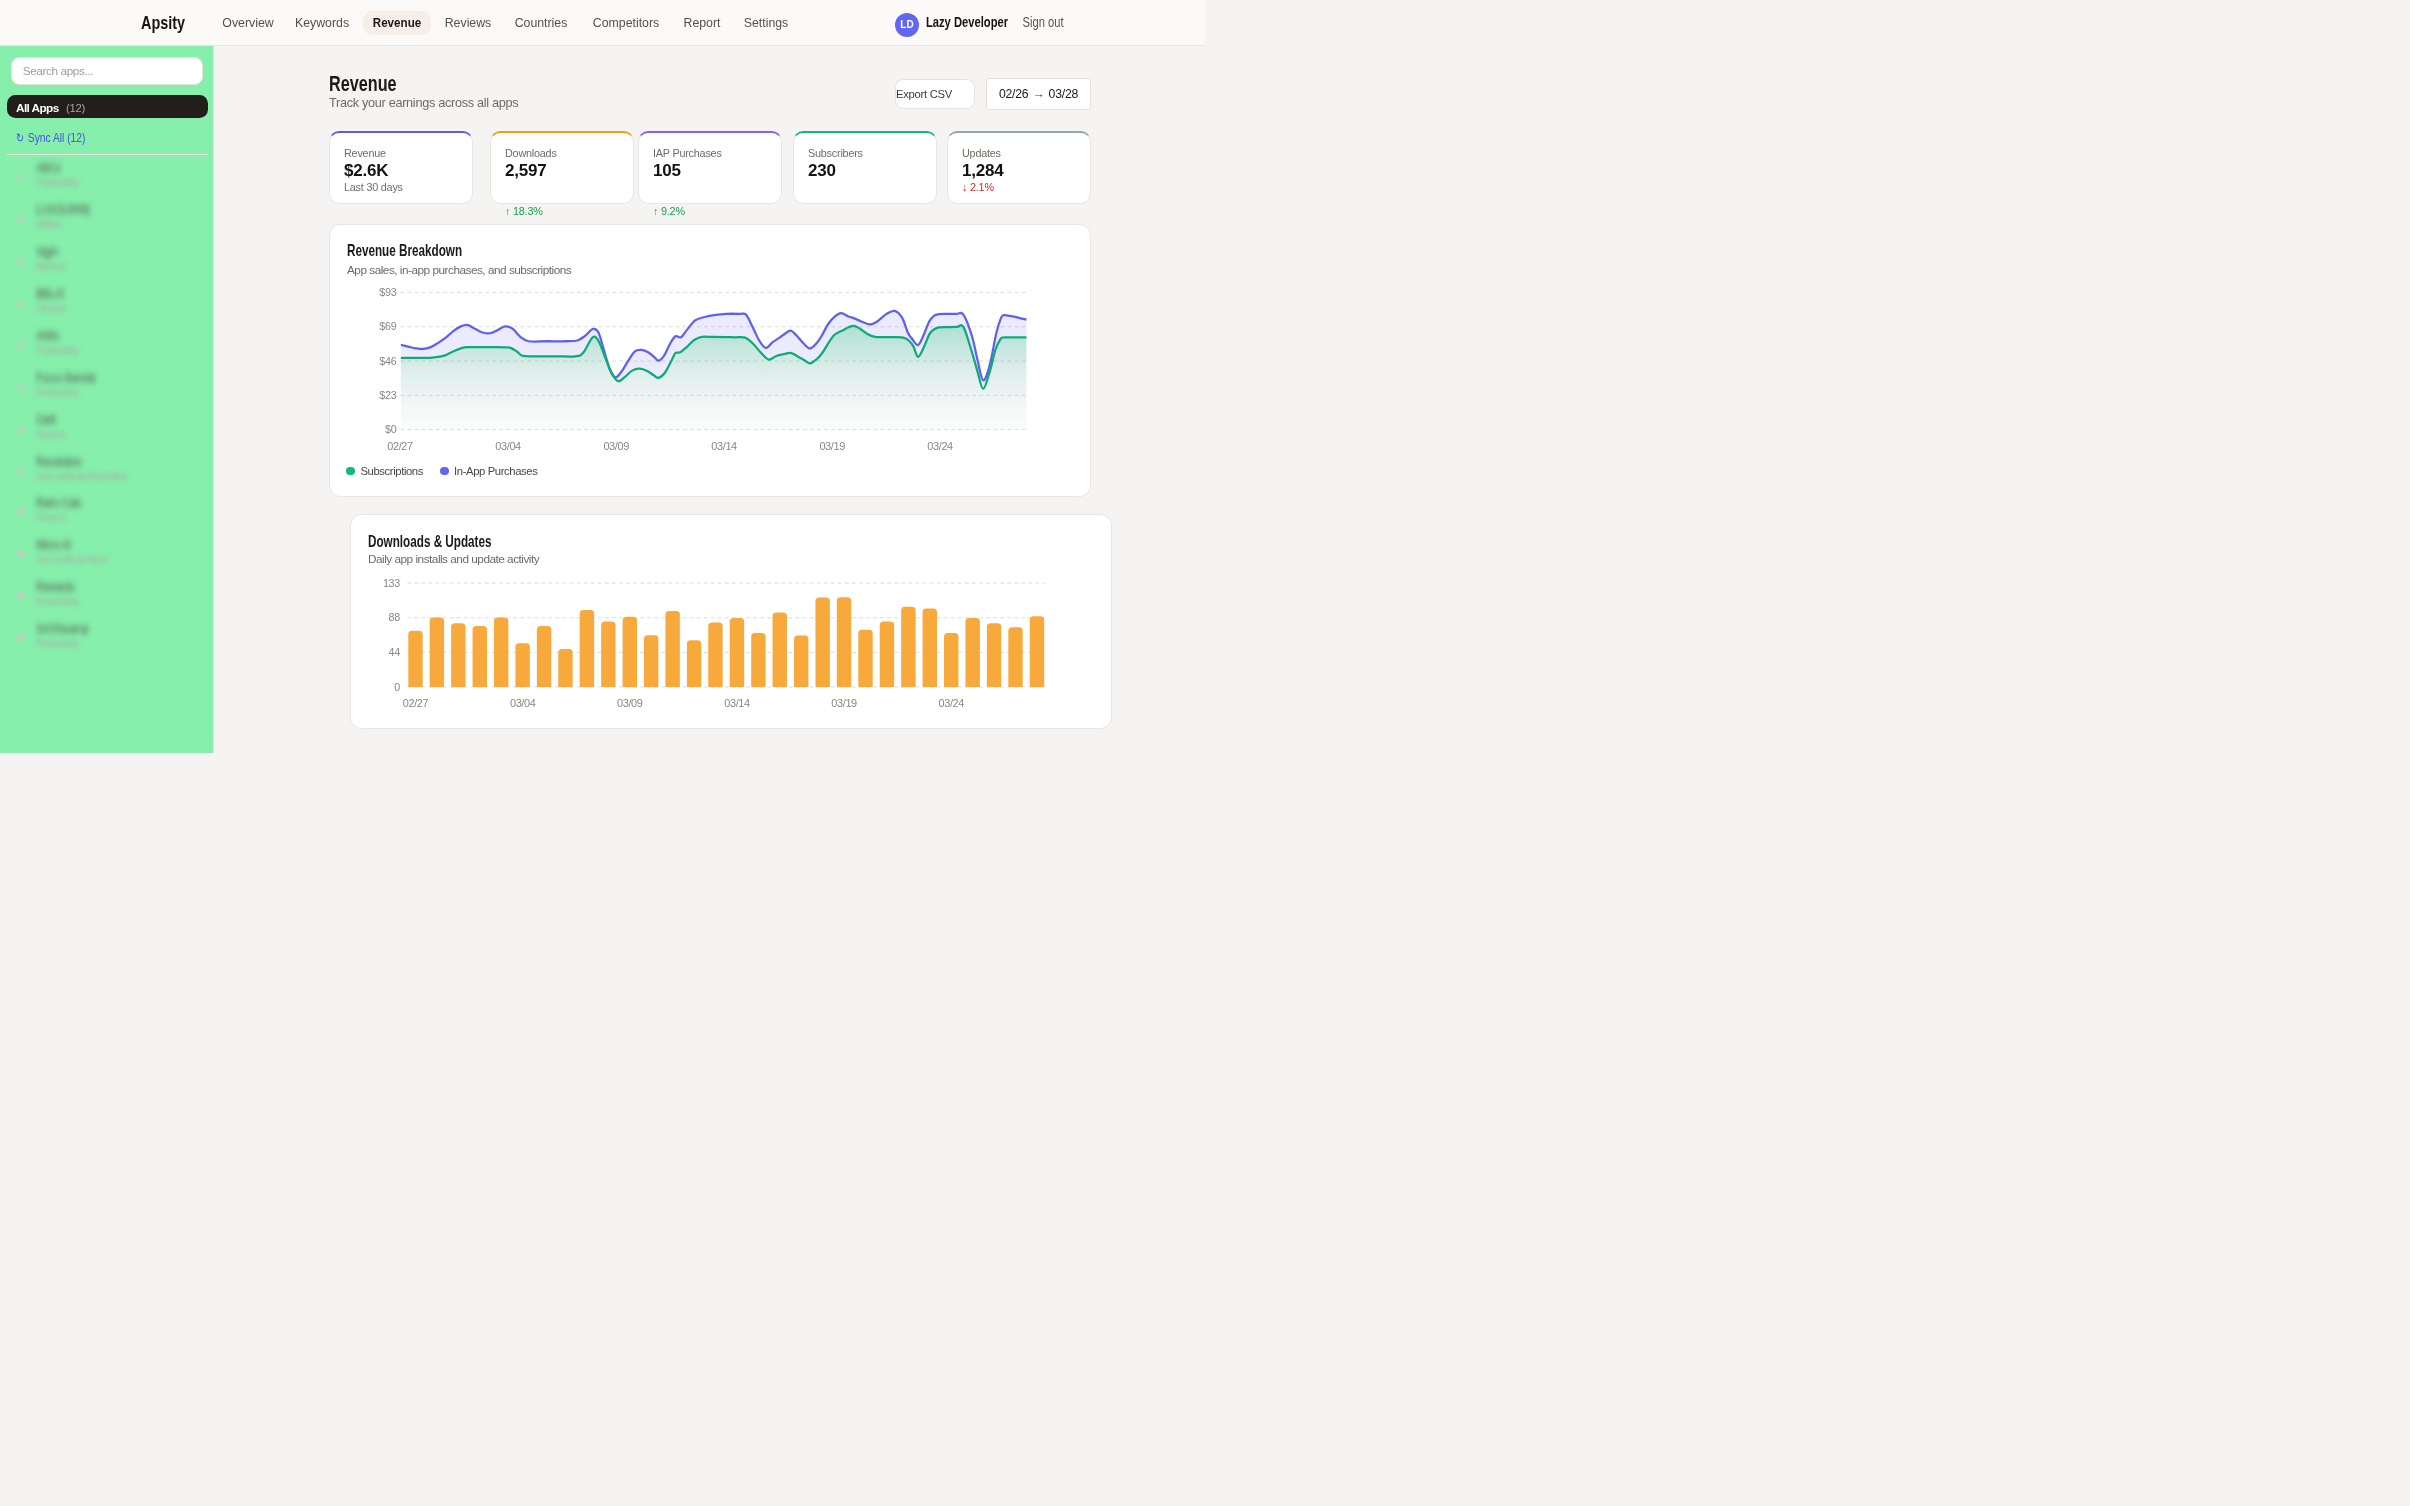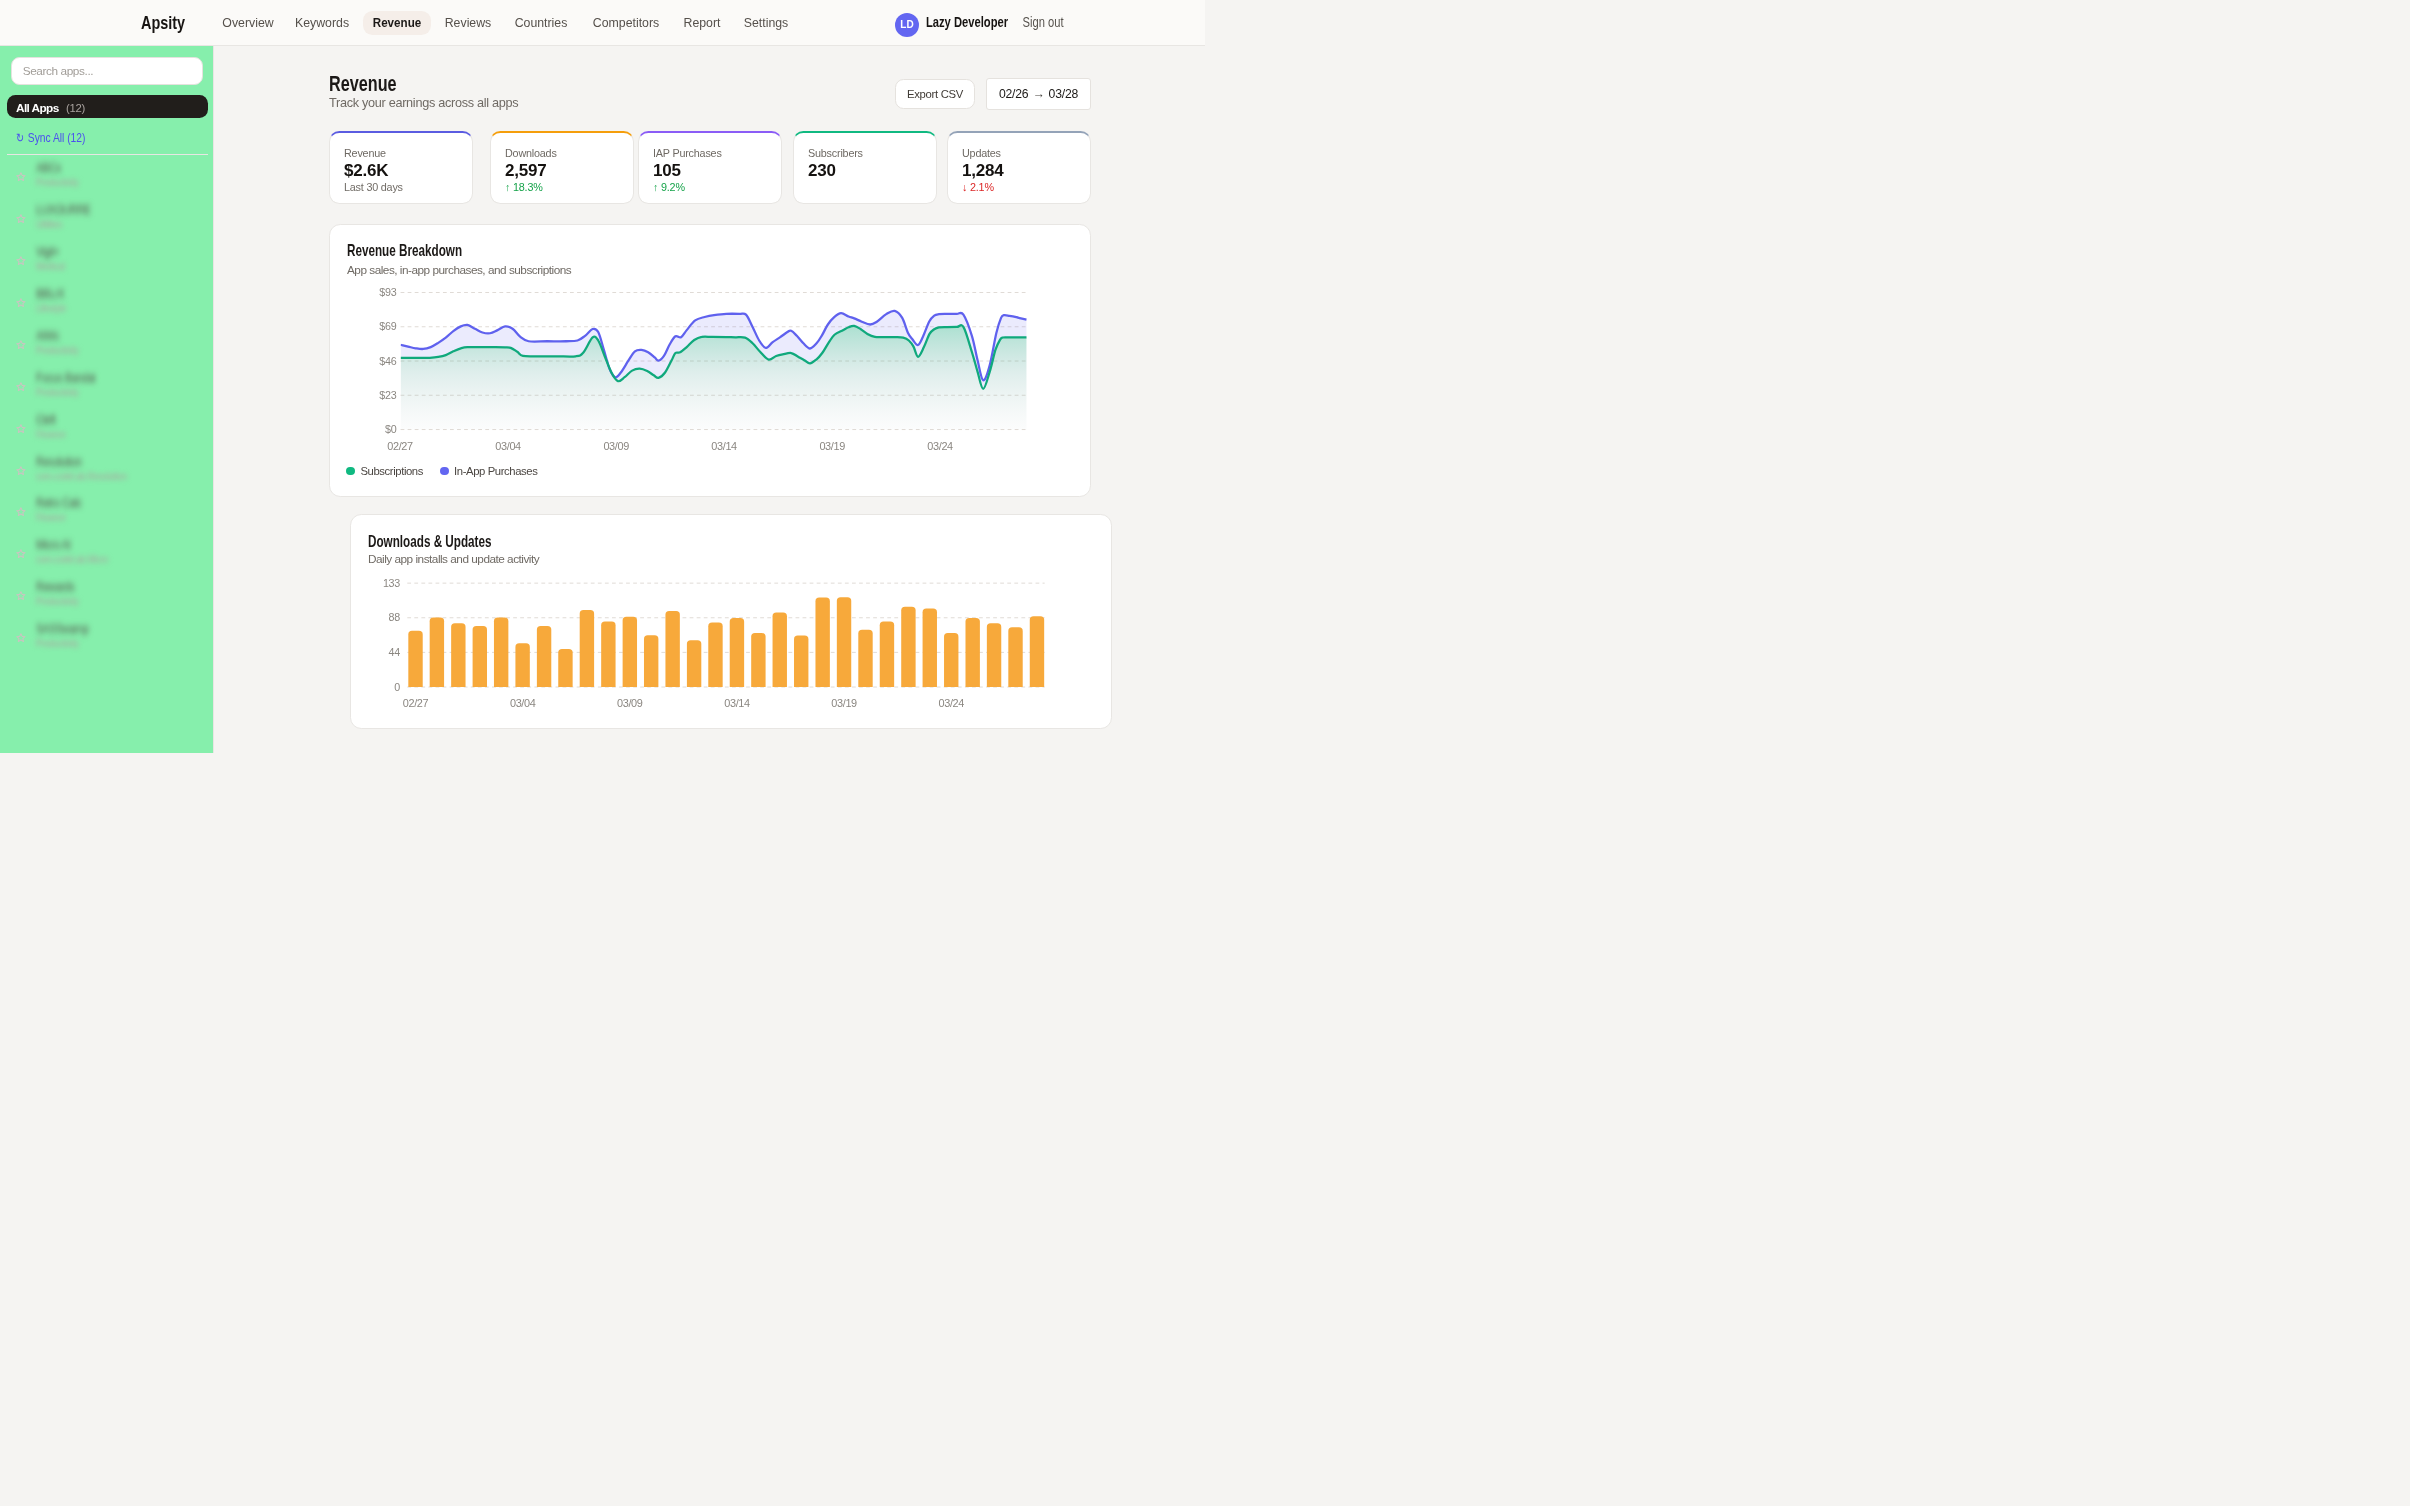--- a/index.html
+++ b/index.html
@@ -21,29 +21,29 @@
   .sync { position:absolute; left:16px; top:84px; font-size:13px; color:#4b50ee; transform:scaleX(0.79); transform-origin:left top; }
   .sync .ic { display:inline-block; font-size:12.2px; margin-right:4.7px; }
   .sdiv { position:absolute; left:6.6px; top:108px; width:201px; height:0.9px; background:#e8e6e3; }
   .item { position:absolute; left:0; width:214px; height:42px; }
   .star { position:absolute; left:14.6px; top:50%; margin-top:-6px; width:11.8px; height:11.8px; }
   .iname { position:absolute; left:36px; top:5.2px; font-size:12.2px; color:#524d48; filter:blur(3.3px); white-space:nowrap; letter-spacing:-0.4px; transform:scaleX(0.85); transform-origin:left top; }
   .icat  { position:absolute; left:36px; top:21px; font-size:10.4px; color:#aaa6a1; filter:blur(2.9px); white-space:nowrap; letter-spacing:-0.3px; transform:scaleX(0.85); transform-origin:left top; }
 
   .h1 { position:absolute; left:329px; top:71px; font-size:21.7px; font-weight:700; color:#1c1917; transform:scaleX(0.747); transform-origin:left top; }
   .sub1 { position:absolute; left:329px; top:96px; font-size:12.7px; color:#6f6a64; letter-spacing:-0.3px; }
-  .btn-export { position:absolute; left:895px; top:79px; width:80px; height:30px; background:#fff; border:0.9px solid #e5e2de; border-radius:8.5px; text-align:center; line-height:28px; font-size:11.3px; color:#403b36; letter-spacing:-0.3px; }
+  .btn-export { position:absolute; left:895px; top:79px; width:80px; height:30px; background:#fff; border:0.9px solid #e5e2de; border-radius:8.5px; line-height:28px; font-size:11.3px; color:#403b36; letter-spacing:-0.3px; }
   .date-chip { position:absolute; left:986px; top:78px; width:105px; height:32px; background:#fff; border:0.9px solid #e5e2de; border-radius:3px; text-align:center; line-height:30px; font-size:12.2px; color:#1c1917; letter-spacing:-0.2px; }
   .date-chip .arr { color:#44403c; font-size:12.2px; padding:0 0.9px; }
 
   .scard { position:absolute; top:131px; width:144px; height:73px; background:#fff; border:0.9px solid #e8e6e3; border-radius:10.4px; }
   .scard .lbl { position:absolute; left:14px; top:14px; font-size:10.8px; color:#6e6963; letter-spacing:-0.2px; }
   .scard .val { position:absolute; left:14px; top:28px; font-size:17px; font-weight:700; color:#151210; letter-spacing:-0.2px; }
   .scard .cap { position:absolute; left:14px; top:48px; font-size:10.8px; color:#716c66; letter-spacing:-0.2px; }
-  .scard .up { color:#16a34a; }
+  .scard .up { color:#16a34a;margin-top:24px; }
   .scard .dn { color:#dc2626; }
 
   .bigcard { position:absolute; left:329px; width:762px; background:#fff; border:0.9px solid #e8e6e3; border-radius:11.3px; }
   .ctitle { position:absolute; left:17px; font-size:17px; font-weight:700; color:#1c1917; transform:scaleX(0.688); transform-origin:left top; white-space:nowrap; }
   .csub { position:absolute; left:17px; font-size:11.8px; color:#6f6a64; letter-spacing:-0.5px; white-space:nowrap; }
   .legend { position:absolute; font-size:11.3px; color:#4b4642; letter-spacing:-0.4px; }
   .ldot { display:inline-block; width:8.5px; height:8.5px; border-radius:50%; margin-right:5.6px; }
 </style>
 </head>
 <body>

